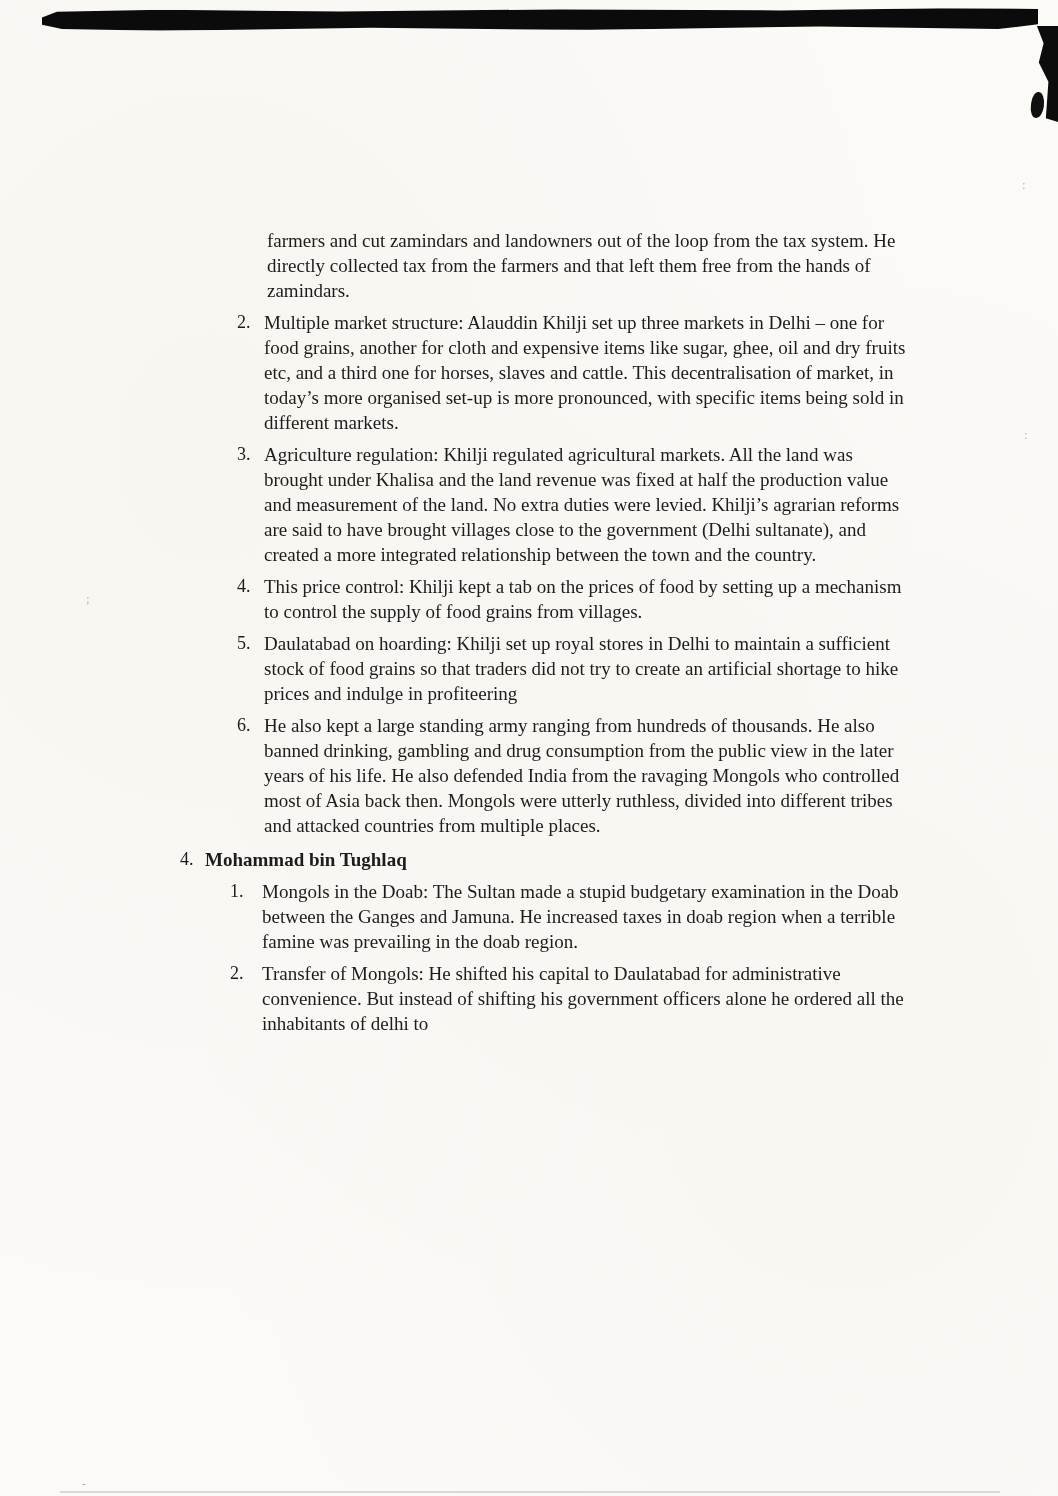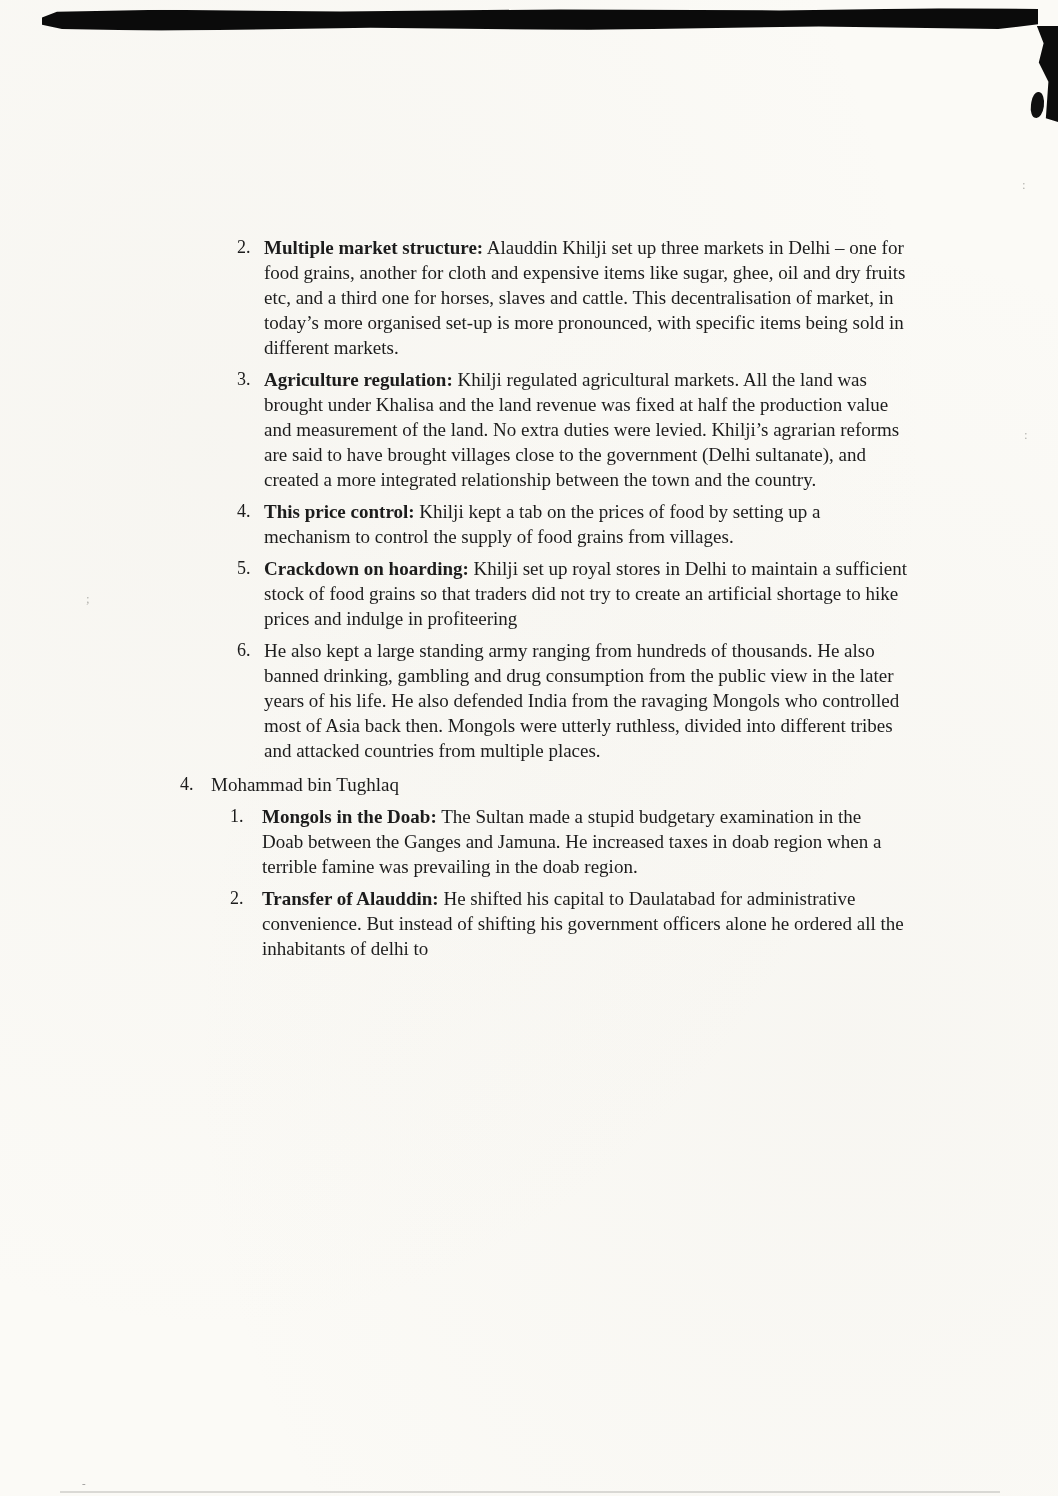--- a/index.html
+++ b/index.html
@@ -88,81 +88,82 @@
     margin-top: 7px;
   }
   .li.l2 { margin-left: 237px; width: 672px; }
   .li.l2 .num { width: 27px; flex: 0 0 27px; }
   .li.l3 { margin-left: 230px; width: 676px; }
   .li.l3 .num { width: 32px; flex: 0 0 32px; }
   .num {
     font-size: 18px;
   }
   .body { flex: 1 1 auto; }
-  .lead { font-weight: bold; }
+  .lead { font-weight: normal; }
   .section-head {
     display: flex;
     margin-left: 180px;
     margin-top: 9px;
     width: 720px;
   }
   .section-head .num { width: 25px; flex: 0 0 25px; }
-  .section-head .title { font-weight: normal; margin-left: 6px; }
+  .section-head .title { font-weight: bold; }
 </style>
 </head>
 <body>
 
 <div class="page">
 
   <div class="scan-top-bar"></div>
   <div class="scan-right-wedge"></div>
   <div class="scan-right-blob"></div>
   <span class="speck speck-a">:</span>
   <span class="speck speck-b">:</span>
   <span class="speck speck-c">;</span>
   <span class="speck speck-d">-</span>
   <div class="scan-bottom-line"></div>
 
   <div class="doc">
 
+    <p class="p-cont">farmers and cut zamindars and landowners out of the loop from the tax system. He directly collected tax from the farmers and that left them free from the hands of zamindars.</p>
 
     <div class="li l2">
       <span class="num">2.</span>
       <div class="body"><span class="lead">Multiple market structure:</span><span> Alauddin Khilji set up three markets in Delhi – one for food grains, another for cloth and expensive items like sugar, ghee, oil and dry fruits etc, and a third one for horses, slaves and cattle. This decentralisation of market, in today’s more organised set-up is more pronounced, with specific items being sold in different markets.</span></div>
     </div>
 
     <div class="li l2">
       <span class="num">3.</span>
       <div class="body"><span class="lead">Agriculture regulation:</span><span> Khilji regulated agricultural markets. All the land was brought under Khalisa and the land revenue was fixed at half the production value and measurement of the land. No extra duties were levied. Khilji’s agrarian reforms are said to have brought villages close to the government (Delhi sultanate), and created a more integrated relationship between the town and the country.</span></div>
     </div>
 
     <div class="li l2">
       <span class="num">4.</span>
       <div class="body"><span class="lead">This price control:</span><span> Khilji kept a tab on the prices of food by setting up a mechanism to control the supply of food grains from villages.</span></div>
     </div>
 
     <div class="li l2">
       <span class="num">5.</span>
-      <div class="body"><span class="lead">Crackdown on hoarding:</span><span> Khilji set up royal stores in Delhi to maintain a sufficient stock of food grains so that traders did not try to create an artificial shortage to hike prices and indulge in profiteering</span></div>
+      <div class="body"><span class="lead">Daulatabad on hoarding:</span><span> Khilji set up royal stores in Delhi to maintain a sufficient stock of food grains so that traders did not try to create an artificial shortage to hike prices and indulge in profiteering</span></div>
     </div>
 
     <div class="li l2">
       <span class="num">6.</span>
       <div class="body"><span class="lead"></span><span>He also kept a large standing army ranging from hundreds of thousands. He also banned drinking, gambling and drug consumption from the public view in the later years of his life. He also defended India from the ravaging Mongols who controlled most of Asia back then. Mongols were utterly ruthless, divided into different tribes and attacked countries from multiple places.</span></div>
     </div>
 
     <div class="section-head">
       <span class="num">4.</span>
       <span class="title">Mohammad bin Tughlaq</span>
     </div>
 
     <div class="li l3">
       <span class="num">1.</span>
       <div class="body"><span class="lead">Mongols in the Doab:</span><span> The Sultan made a stupid budgetary examination in the Doab between the Ganges and Jamuna. He increased taxes in doab region when a terrible famine was prevailing in the doab region.</span></div>
     </div>
 
     <div class="li l3">
       <span class="num">2.</span>
-      <div class="body"><span class="lead">Transfer of Alauddin:</span><span> He shifted his capital to Daulatabad for administrative convenience. But instead of shifting his government officers alone he ordered all the inhabitants of delhi to</span></div>
+      <div class="body"><span class="lead">Transfer of Mongols:</span><span> He shifted his capital to Daulatabad for administrative convenience. But instead of shifting his government officers alone he ordered all the inhabitants of delhi to</span></div>
     </div>
 
   </div>
 </div>
 
 </body></html>

